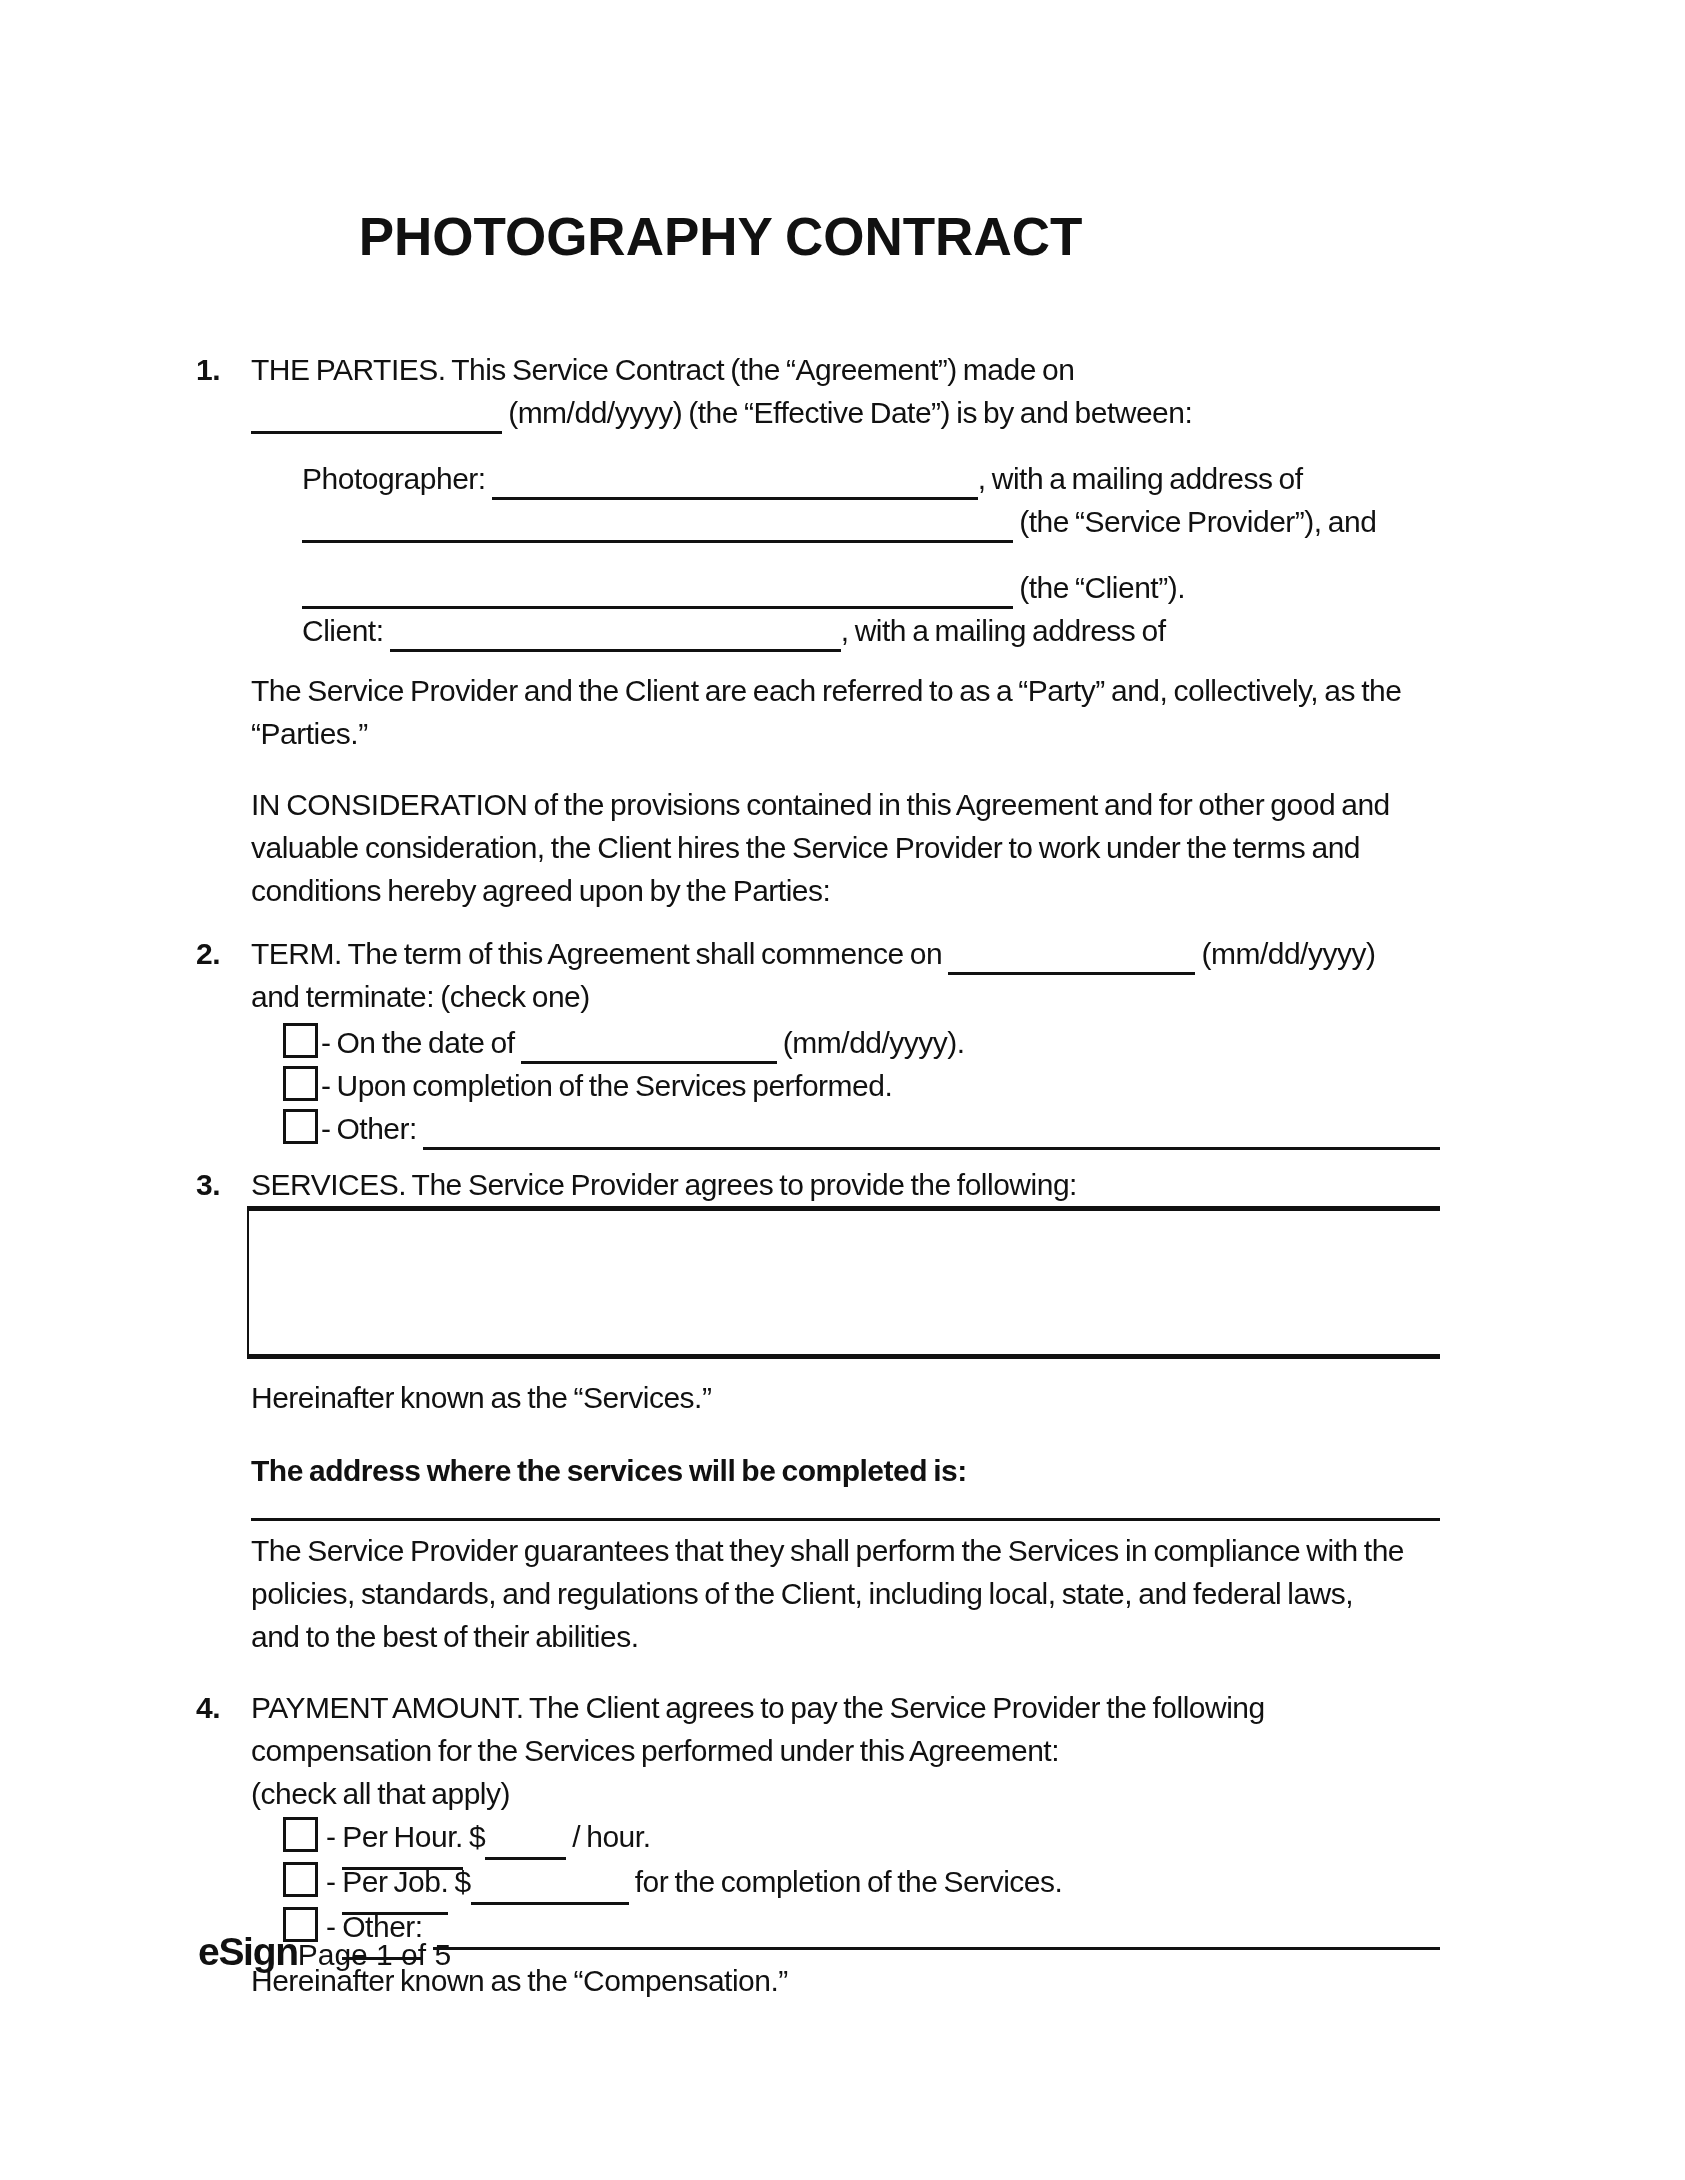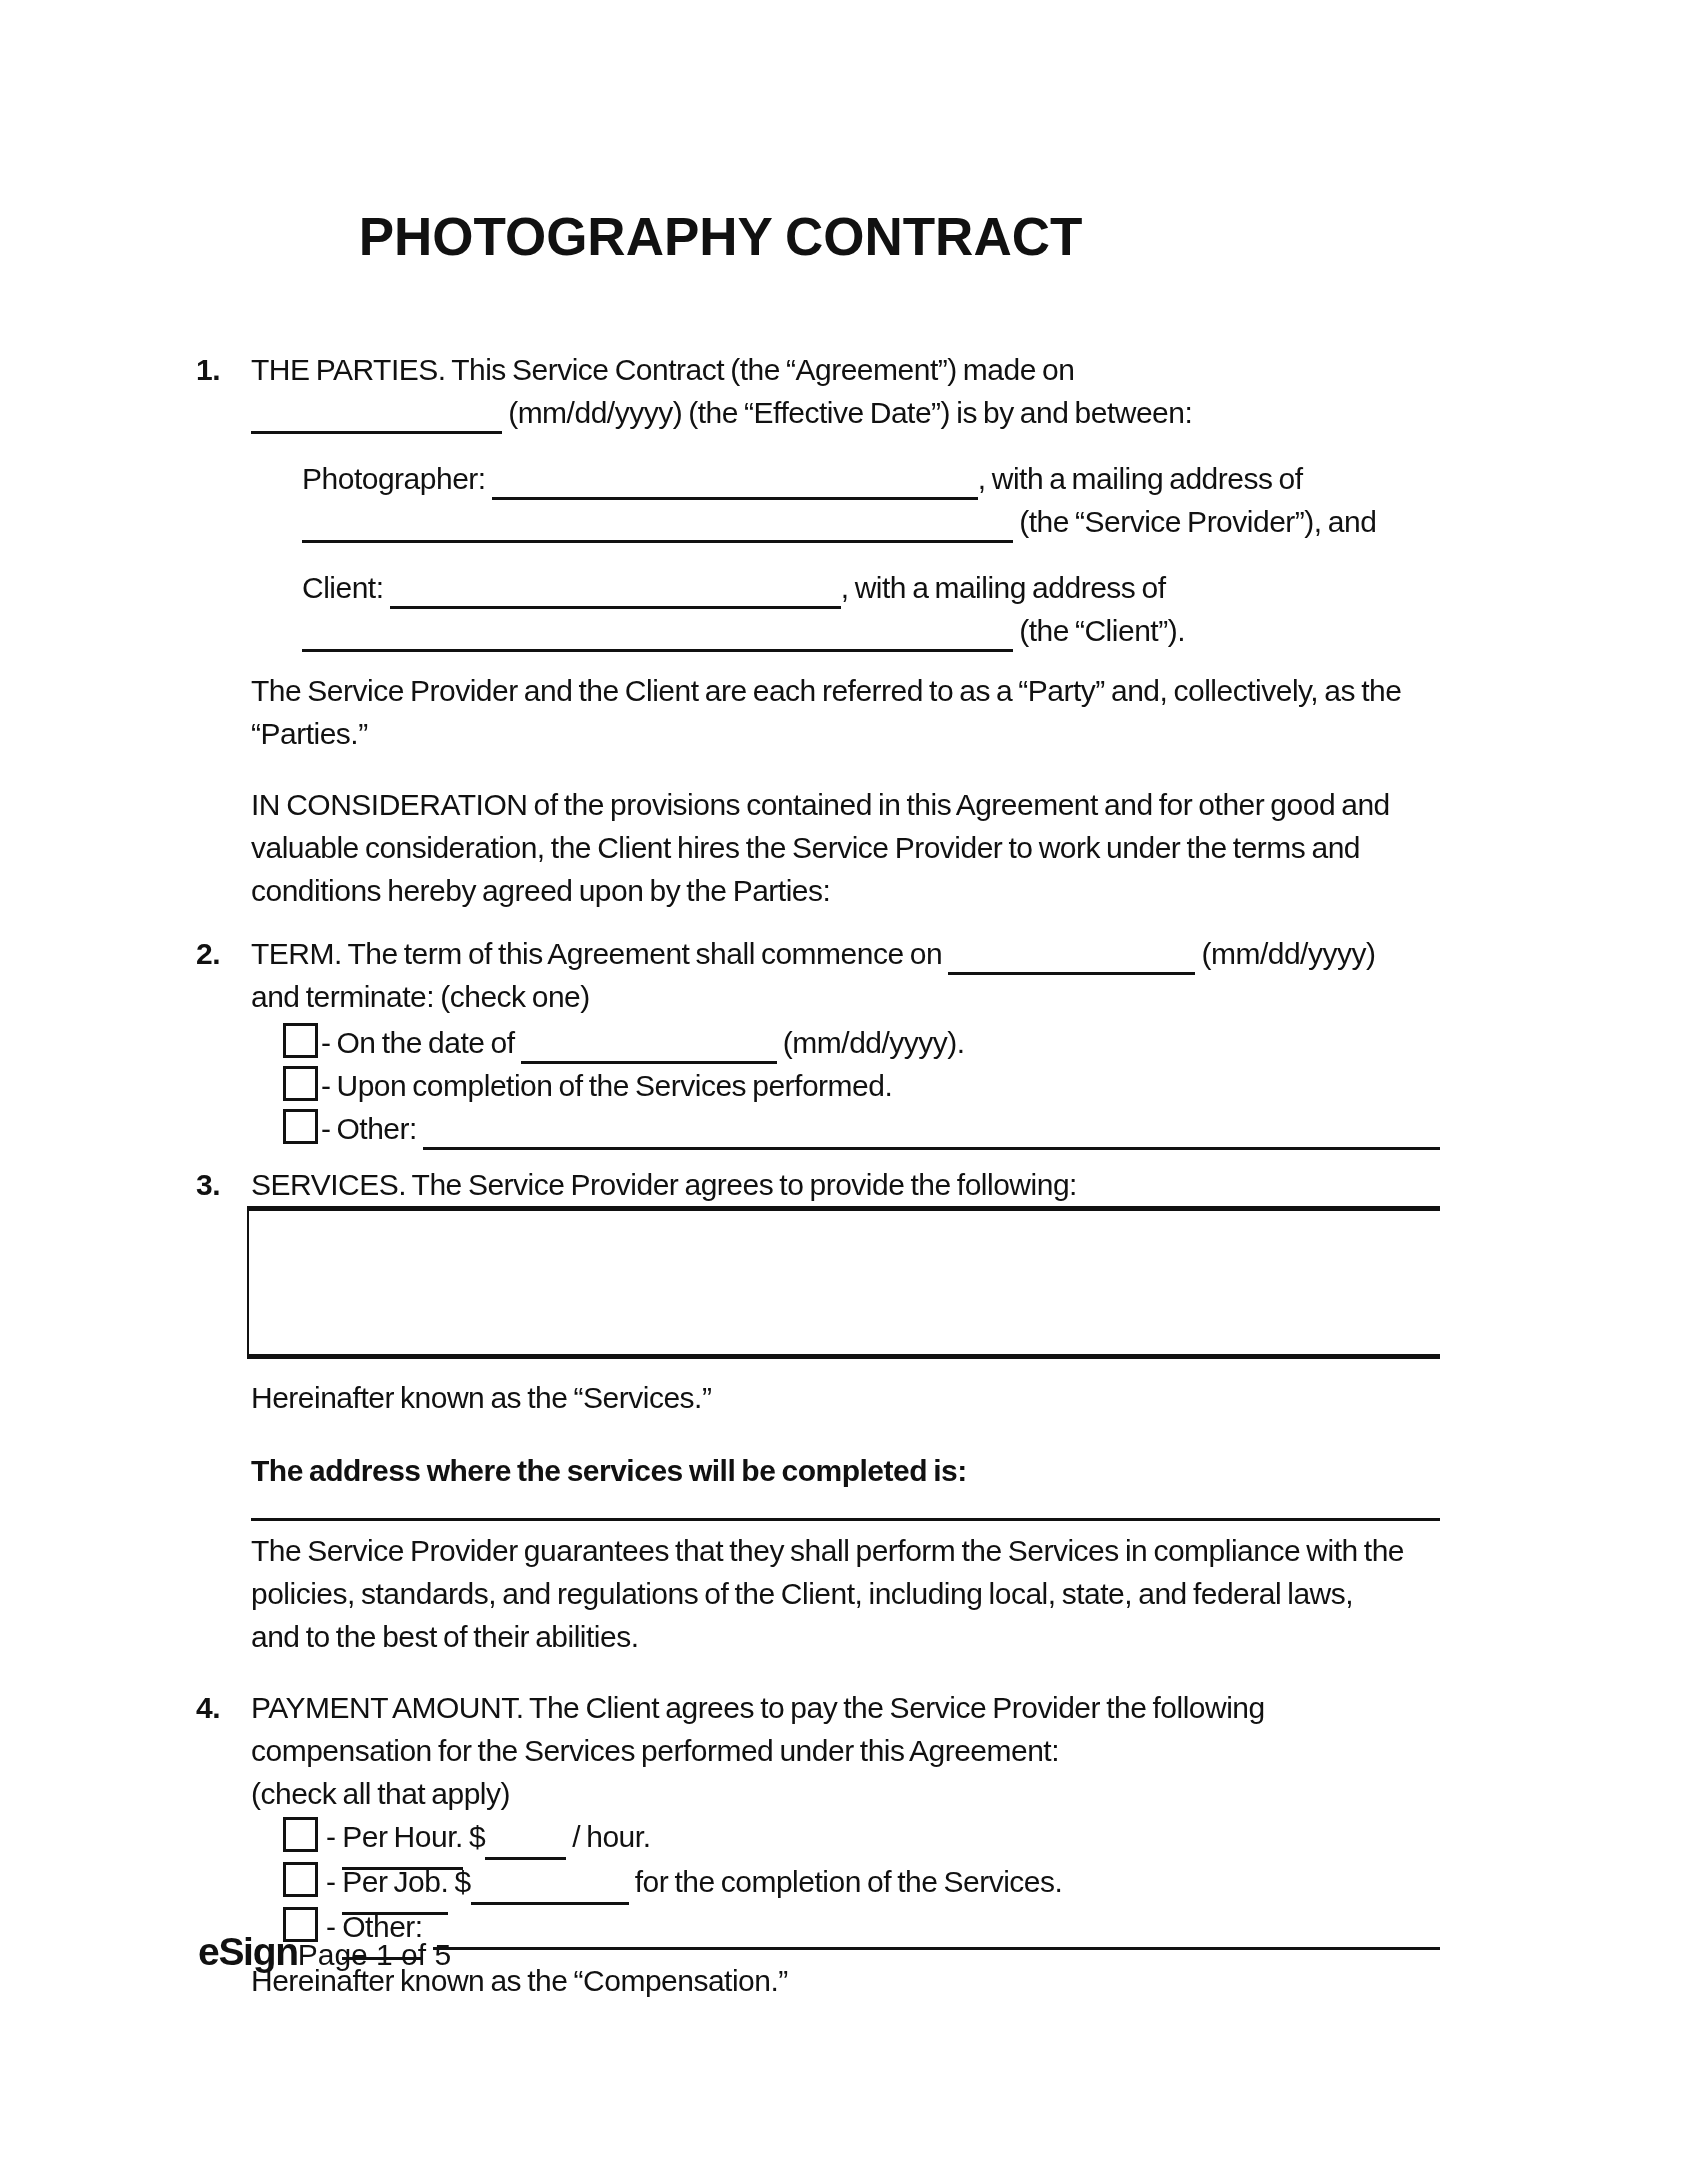--- a/index.html
+++ b/index.html
@@ -101,22 +101,22 @@
       <span class="sec-num">1.</span>
       <div class="line"><span class="b">THE PARTIES</span><span>. This Service Contract (the “Agreement”) made on</span></div>
       <div class="line"><span class="blank" style="width:251px"></span><span> (mm/dd/yyyy) (the “Effective Date”) is by and between:</span></div>
 
       <div class="indent m-phot">
         <div class="line"><span>Photographer: </span><span class="blank" style="width:486px"></span><span>, with a mailing address of</span></div>
         <div class="line"><span class="blank" style="width:711px"></span><span> (the “Service Provider”), and</span></div>
       </div>
 
       <div class="indent m-client">
+        <div class="line"><span class="blank" style="width:711px"></span><span> (the “Client”).</span></div>
         <div class="line"><span>Client: </span><span class="blank" style="width:451px"></span><span>, with a mailing address of</span></div>
-        <div class="line"><span class="blank" style="width:711px"></span><span> (the “Client”).</span></div>
       </div>
 
       <div class="m-party">
         <div class="line">The Service Provider and the Client are each referred to as a “Party” and, collectively, as the</div>
         <div class="line">“Parties.”</div>
       </div>
 
       <div class="m-consider">
         <div class="line">IN CONSIDERATION of the provisions contained in this Agreement and for other good and</div>
         <div class="line">valuable consideration, the Client hires the Service Provider to work under the terms and</div>

